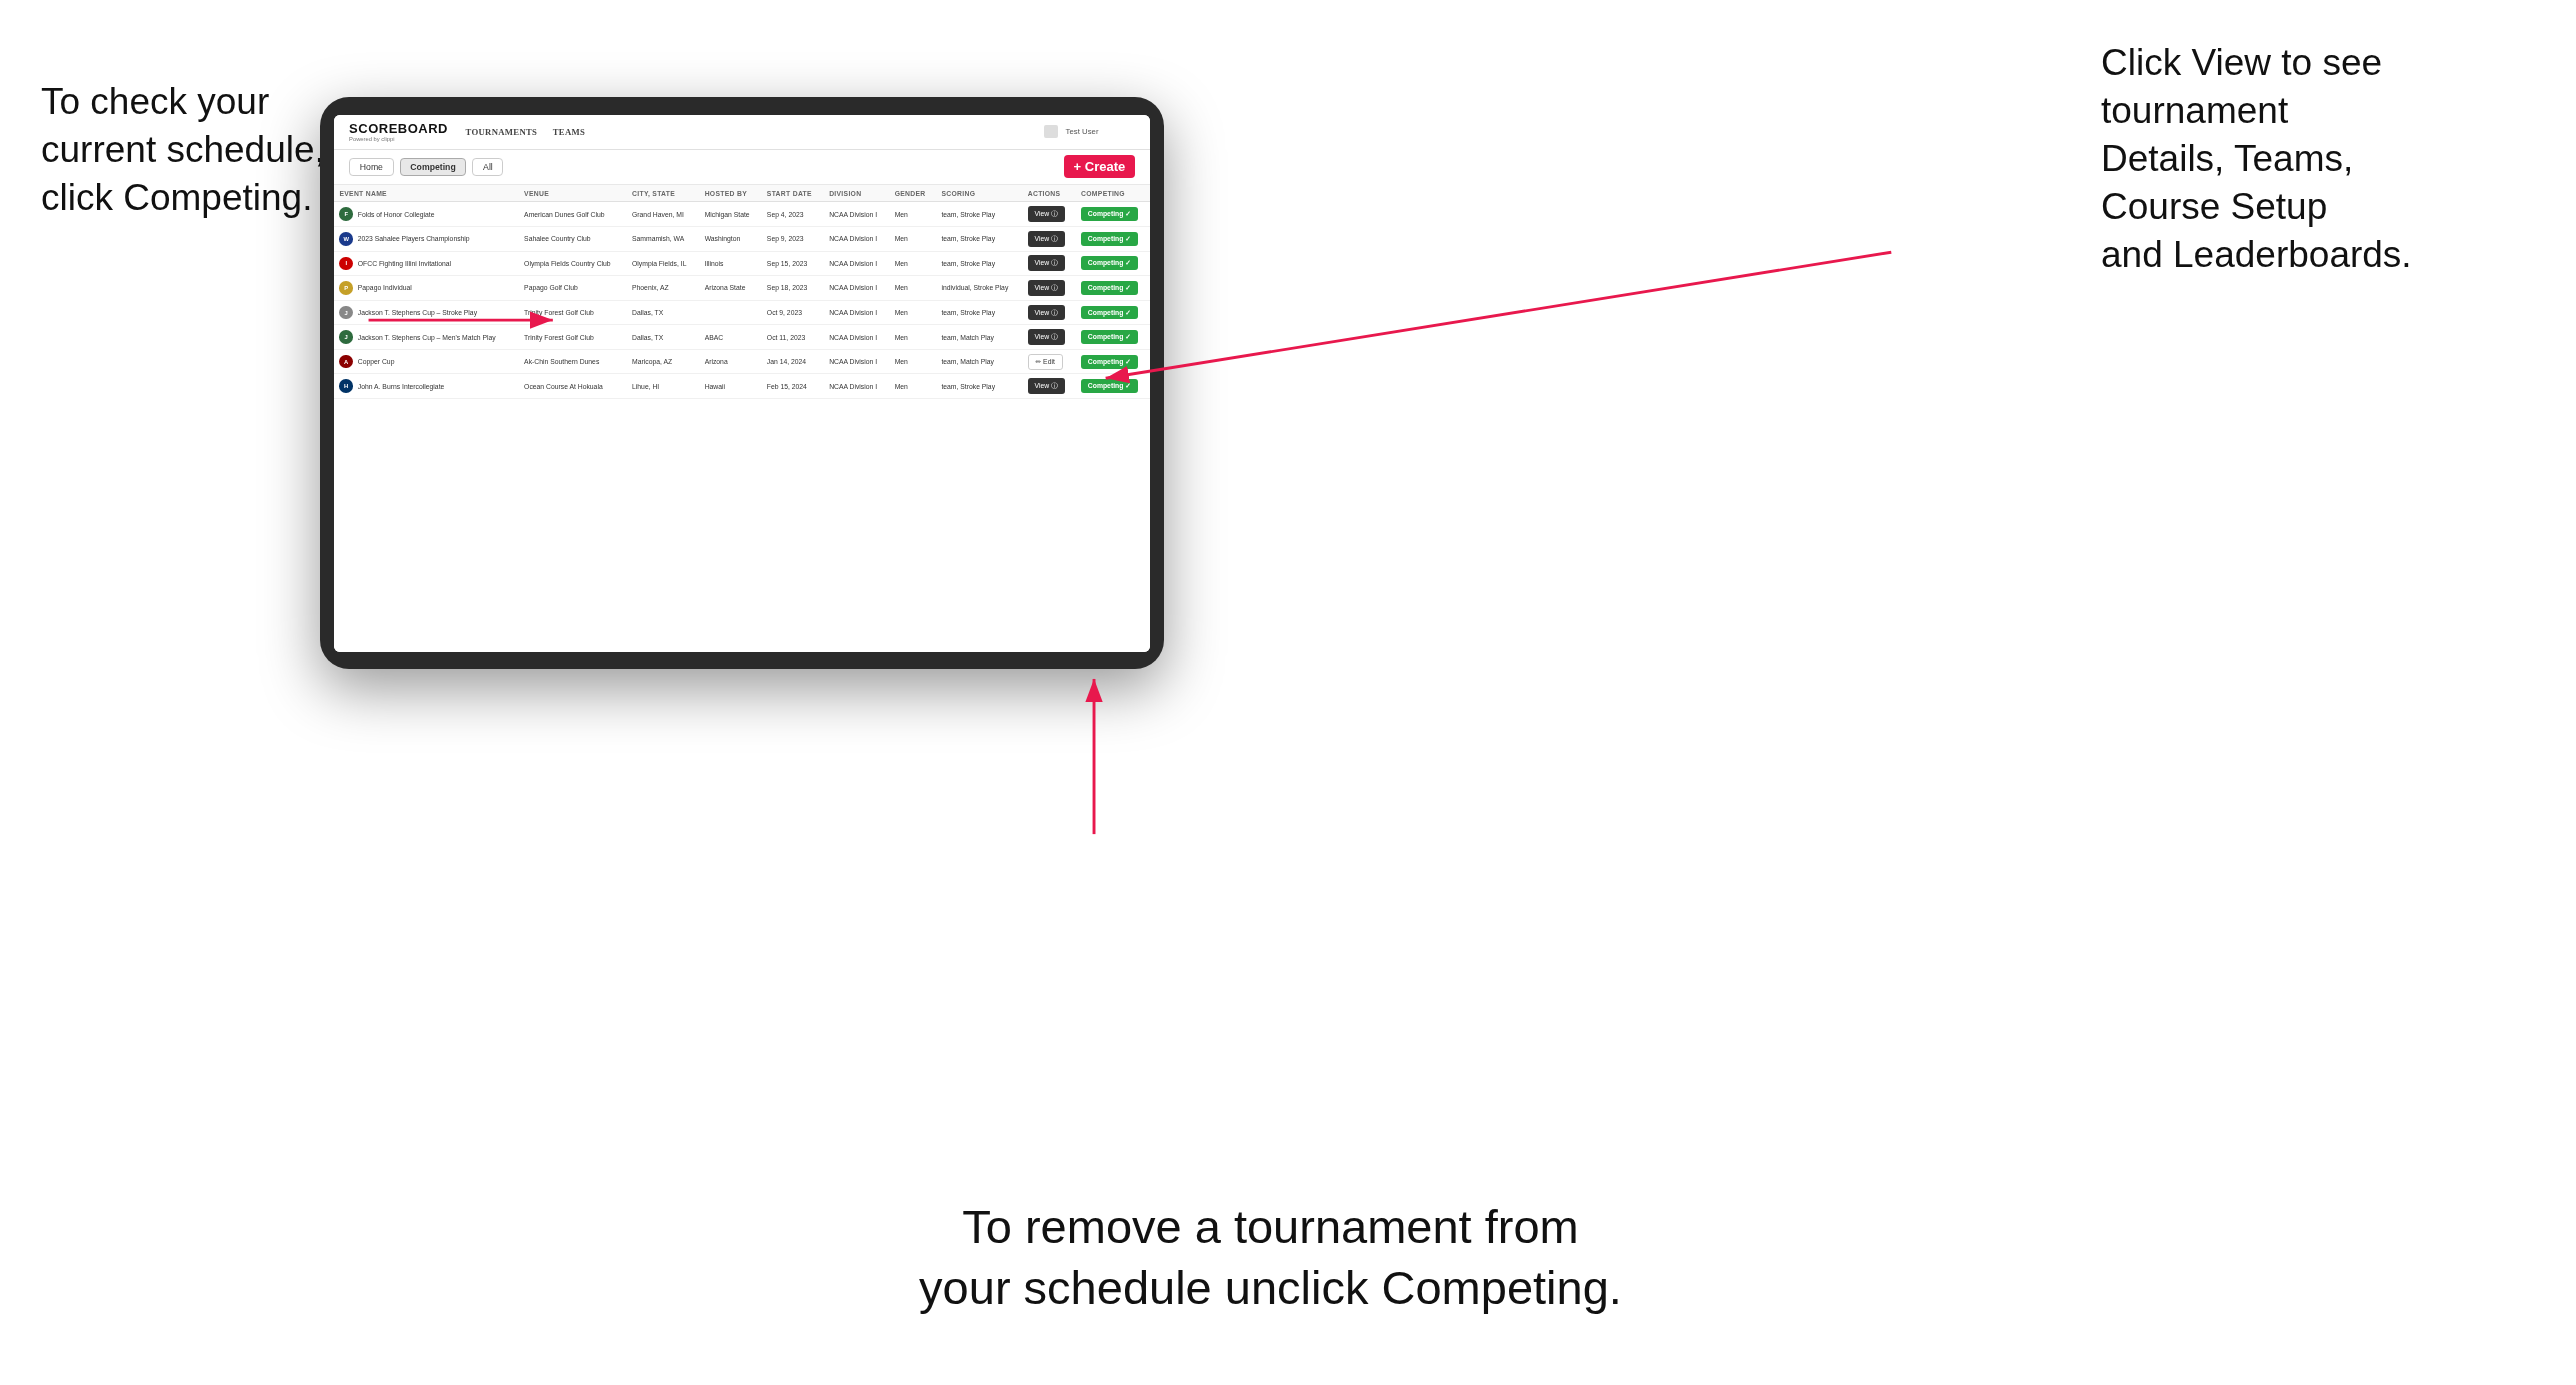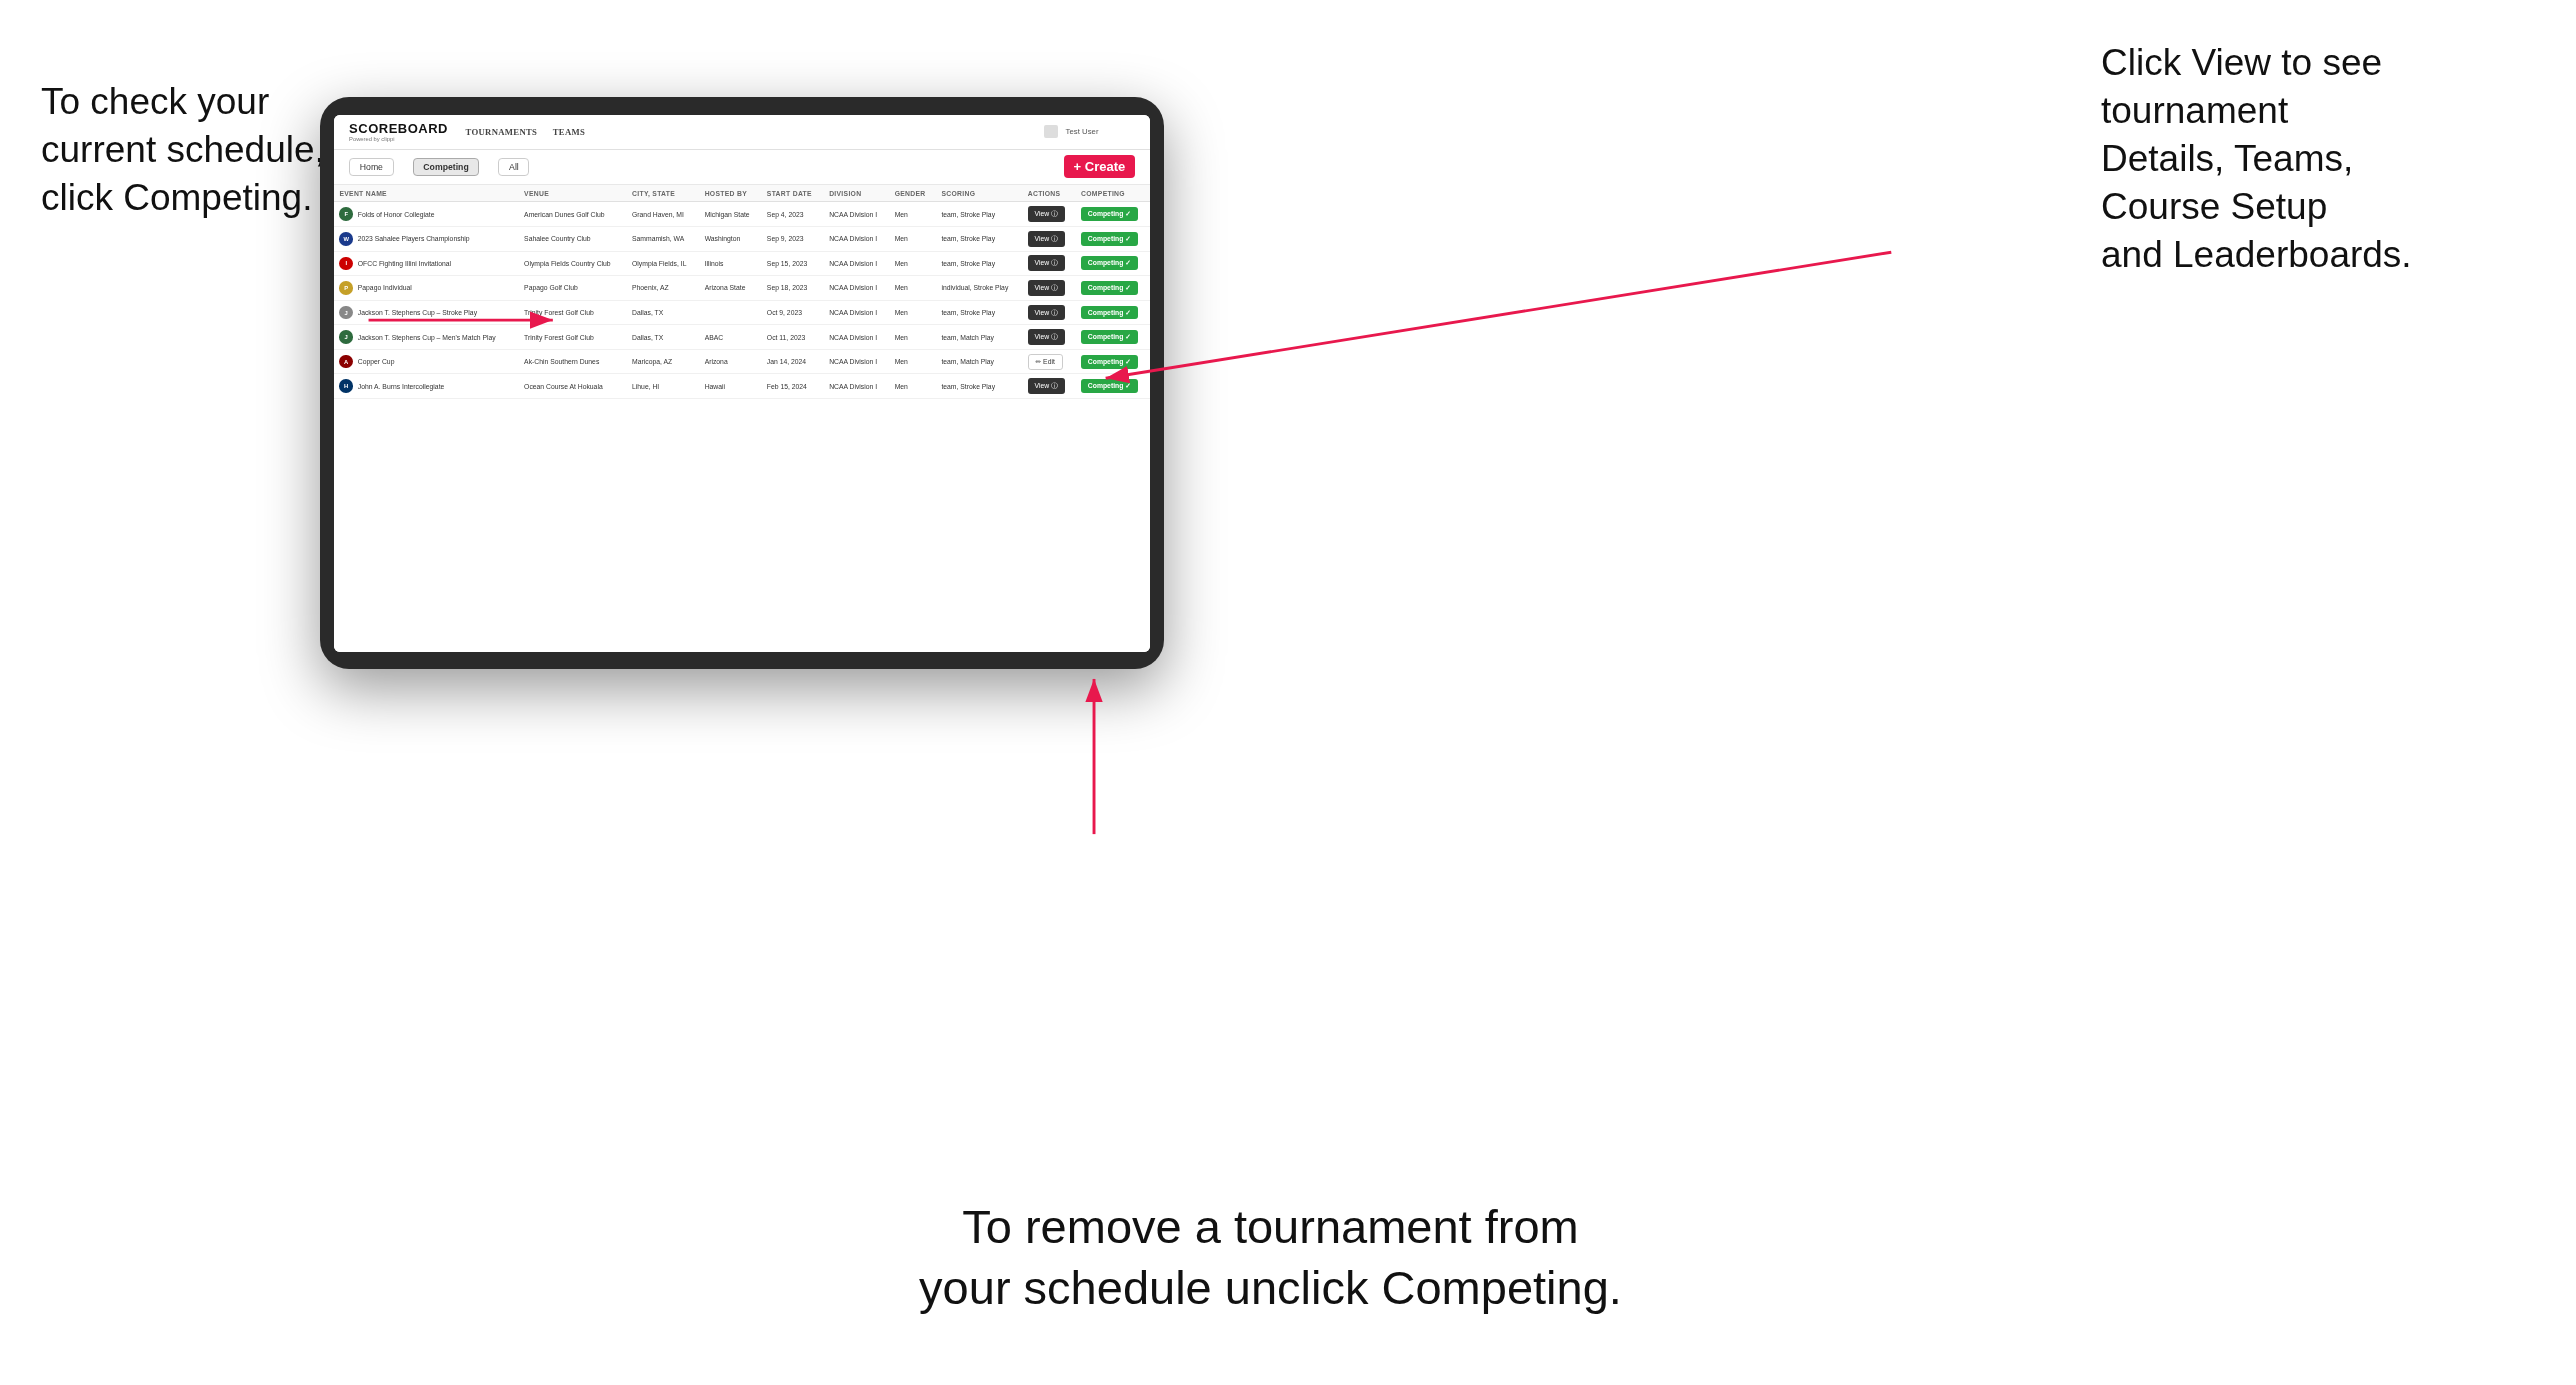--- a/index.html
+++ b/index.html
@@ -123,21 +123,21 @@
       background: #ddd;
       border-radius: 1.9px;
     }
 
     
     .filter-bar {
       background: #ffffff;
       display: flex;
       align-items: center;
       padding: 5.8px 15.5px;
-      gap: 19px;
+      gap: 6px;
       border-bottom: 1px solid #e8e8e8;
       flex-shrink: 0;
     }
 
     .filter-btn {
       padding: 2.9px 9.7px;
       font-size: 8.7px;
       border-radius: 3.9px;
       border: 1px solid #ccc;
       cursor: pointer;

